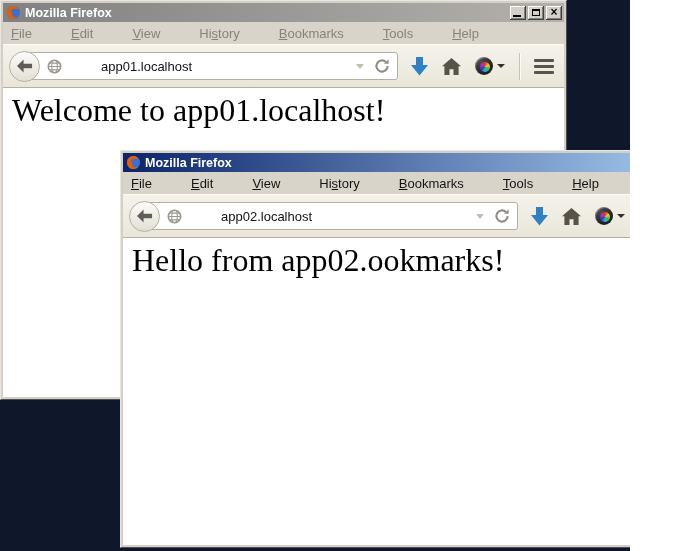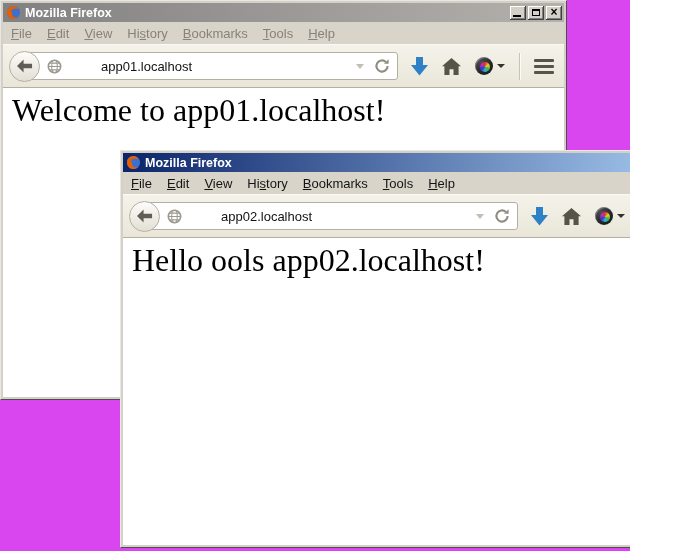--- a/index.html
+++ b/index.html
@@ -1,16 +1,16 @@
 <!DOCTYPE html>
 <html style="--active-title-start: #0b246a; --active-title-end: #a6caf0; --inactive-title-start: #818181; --inactive-title-end: #b4b1ac; --chrome: #d4d0c8; --menubar-bg: #d8d4c9; --toolbar-bg: #f5f2ea; --title-text: #ffffff; --download-arrow: #2e81c6;"><head>
 <meta charset="utf-8">
 <style>
   html,body{margin:0;padding:0;background:#fff;}
-  .canvas{position:relative;width:630px;height:551px;background:#d946ef;overflow:hidden;
+  .canvas{position:relative;width:630px;height:551px;background:#0f172a;overflow:hidden;
           font-family:"Liberation Sans",sans-serif;}
 
   
   .win{position:absolute;background:var(--chrome,#d4d0c8);
        border-top:1px solid #e9e7e1;border-left:1px solid #e9e7e1;
        border-right:1px solid #4d4d4d;border-bottom:1px solid #4d4d4d;
        padding:2px;box-sizing:border-box;display:flex;flex-direction:column;}
   #win1{left:0;top:0;width:567px;height:400px;}
   #win2{left:120px;top:150px;width:567px;height:398px;}
 
@@ -20,21 +20,21 @@
   .fx-icon{width:15px;height:15px;margin:0 4px 0 1px;flex:0 0 15px;}
   .title-text{color:var(--title-text,#fff);font-weight:bold;font-size:12.5px;flex:1;white-space:nowrap;overflow:hidden;}
   .tb-btn{width:16px;height:14px;background:#d4d0c8;margin-left:2px;flex:0 0 16px;position:relative;
           display:flex;align-items:center;justify-content:center;cursor:default;
           box-shadow:inset -1px -1px 0 #404040,inset 1px 1px 0 #ffffff,inset -2px -2px 0 #808080;}
   .glyph-min{position:absolute;left:3px;bottom:3px;width:8px;height:2px;background:#000;}
   .glyph-max{width:8px;height:7px;border:1px solid #000;border-top-width:2px;box-sizing:border-box;}
   .glyph-close{font-size:12px;font-weight:bold;color:#000;line-height:10px;padding-bottom:1px;}
 
   .menubar{height:22px;flex:0 0 22px;background:var(--menubar-bg,#d8d4c9);display:flex;align-items:center;
-           padding-left:8px;font-size:13px;}
+           padding-left:8px;font-size:13px;gap:24px;}
   .menu-item{margin-right:15px;white-space:nowrap;cursor:default;}
   .win-inactive .menu-item{color:#87837a;}
   .win-active .menu-item{color:#141414;}
   .accel{text-decoration:underline;}
 
   .navbar{height:44px;flex:0 0 44px;background:linear-gradient(var(--toolbar-bg,#f5f2ea),#e9e6d9);
           border-top:1px solid #fbfaf5;border-bottom:1px solid #b3b0a3;box-sizing:border-box;
           display:flex;align-items:center;padding:0 10px 0 6px;}
   .back-btn{width:31px;height:31px;border-radius:50%;box-sizing:border-box;flex:0 0 31px;
             background:linear-gradient(#fdfcf9,#e2dfd4);border:1px solid #b4b1a4;
@@ -200,21 +200,21 @@
         </span>
         <span class="vsep"></span>
         <span class="burger-wrap">
           <span class="bar"></span>
           <span class="bar"></span>
           <span class="bar"></span>
         </span>
       </div>
     </div>
     <div class="content">
-      <h1 class="page-heading">Hello ools app02.localhost!</h1>
+      <h1 class="page-heading">Hello from app02.ookmarks!</h1>
       <span class="grip">
         <span class="dot" style="left:12px;top:0;"></span>
         <span class="dot" style="left:6px;top:6px;"></span>
         <span class="dot" style="left:12px;top:6px;"></span>
         <span class="dot" style="left:0;top:12px;"></span>
         <span class="dot" style="left:6px;top:12px;"></span>
         <span class="dot" style="left:12px;top:12px;"></span>
       </span>
     </div>
   </div>

